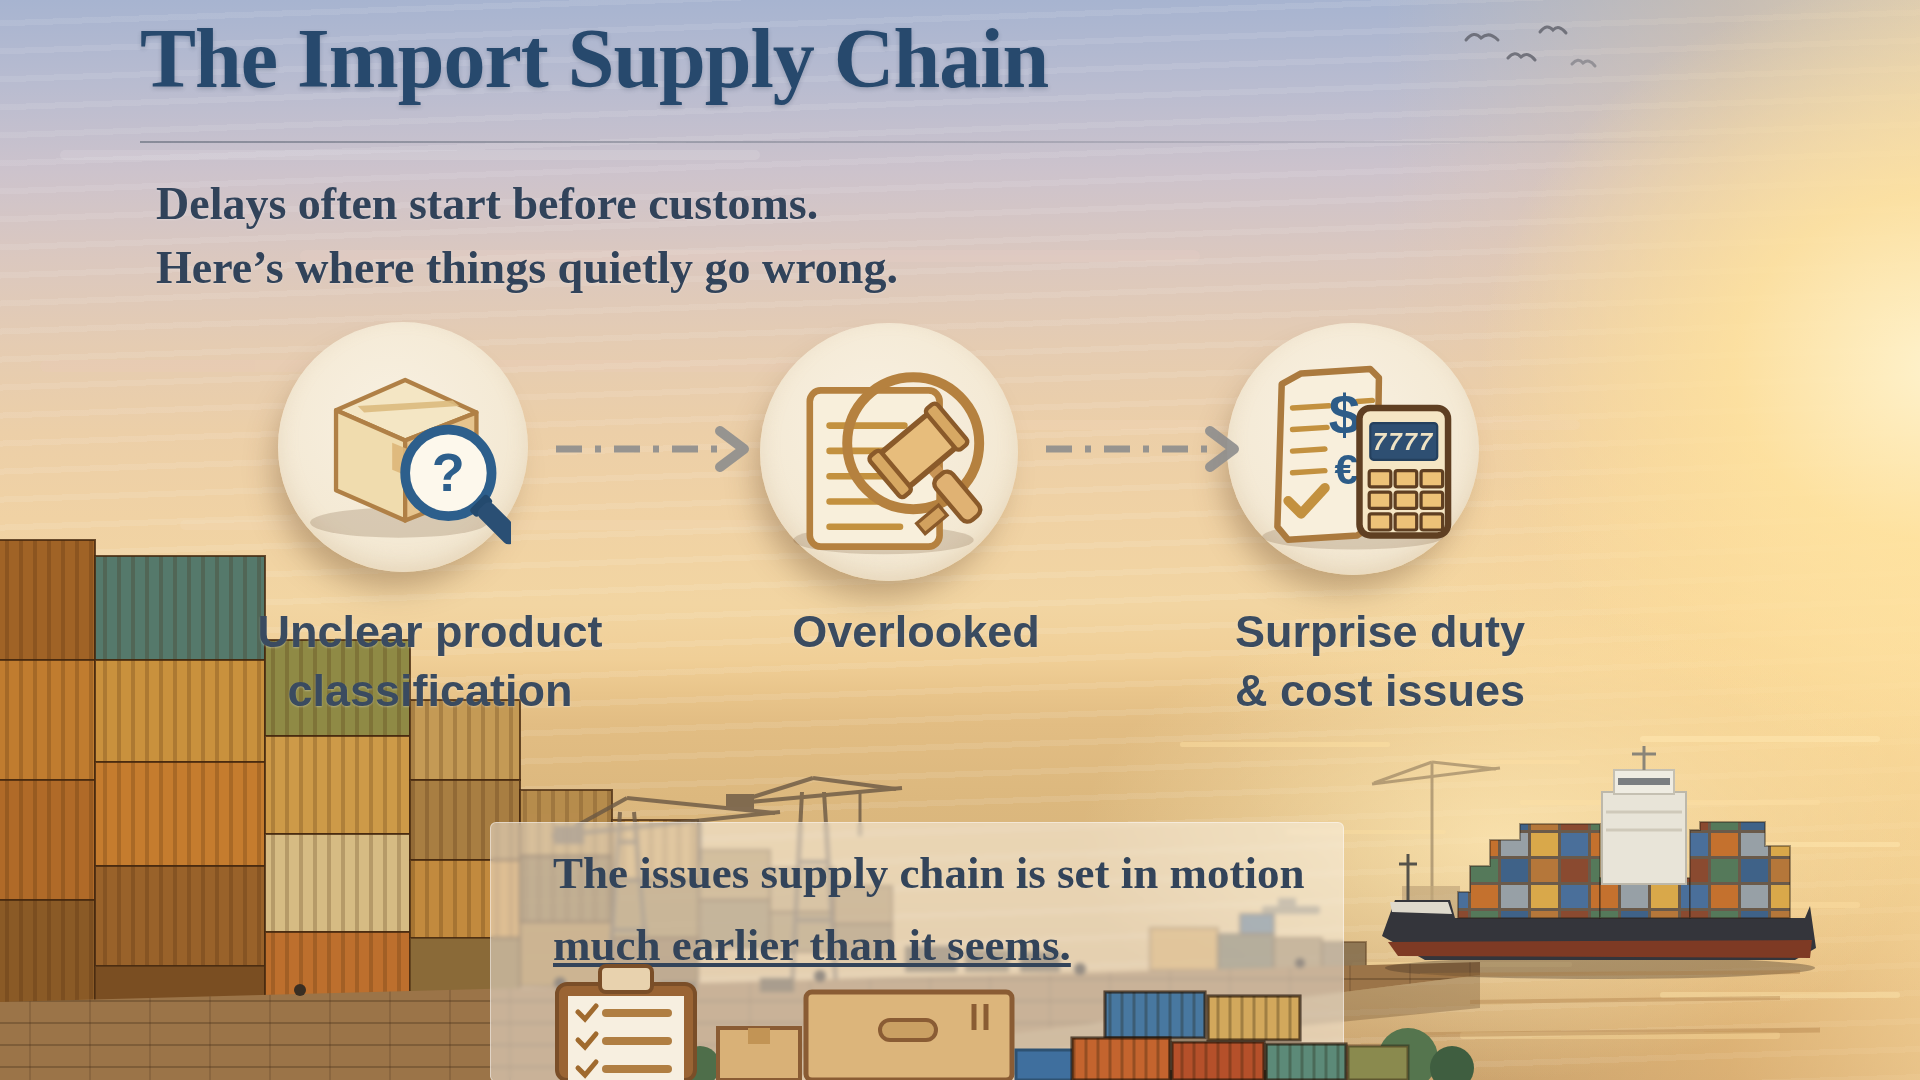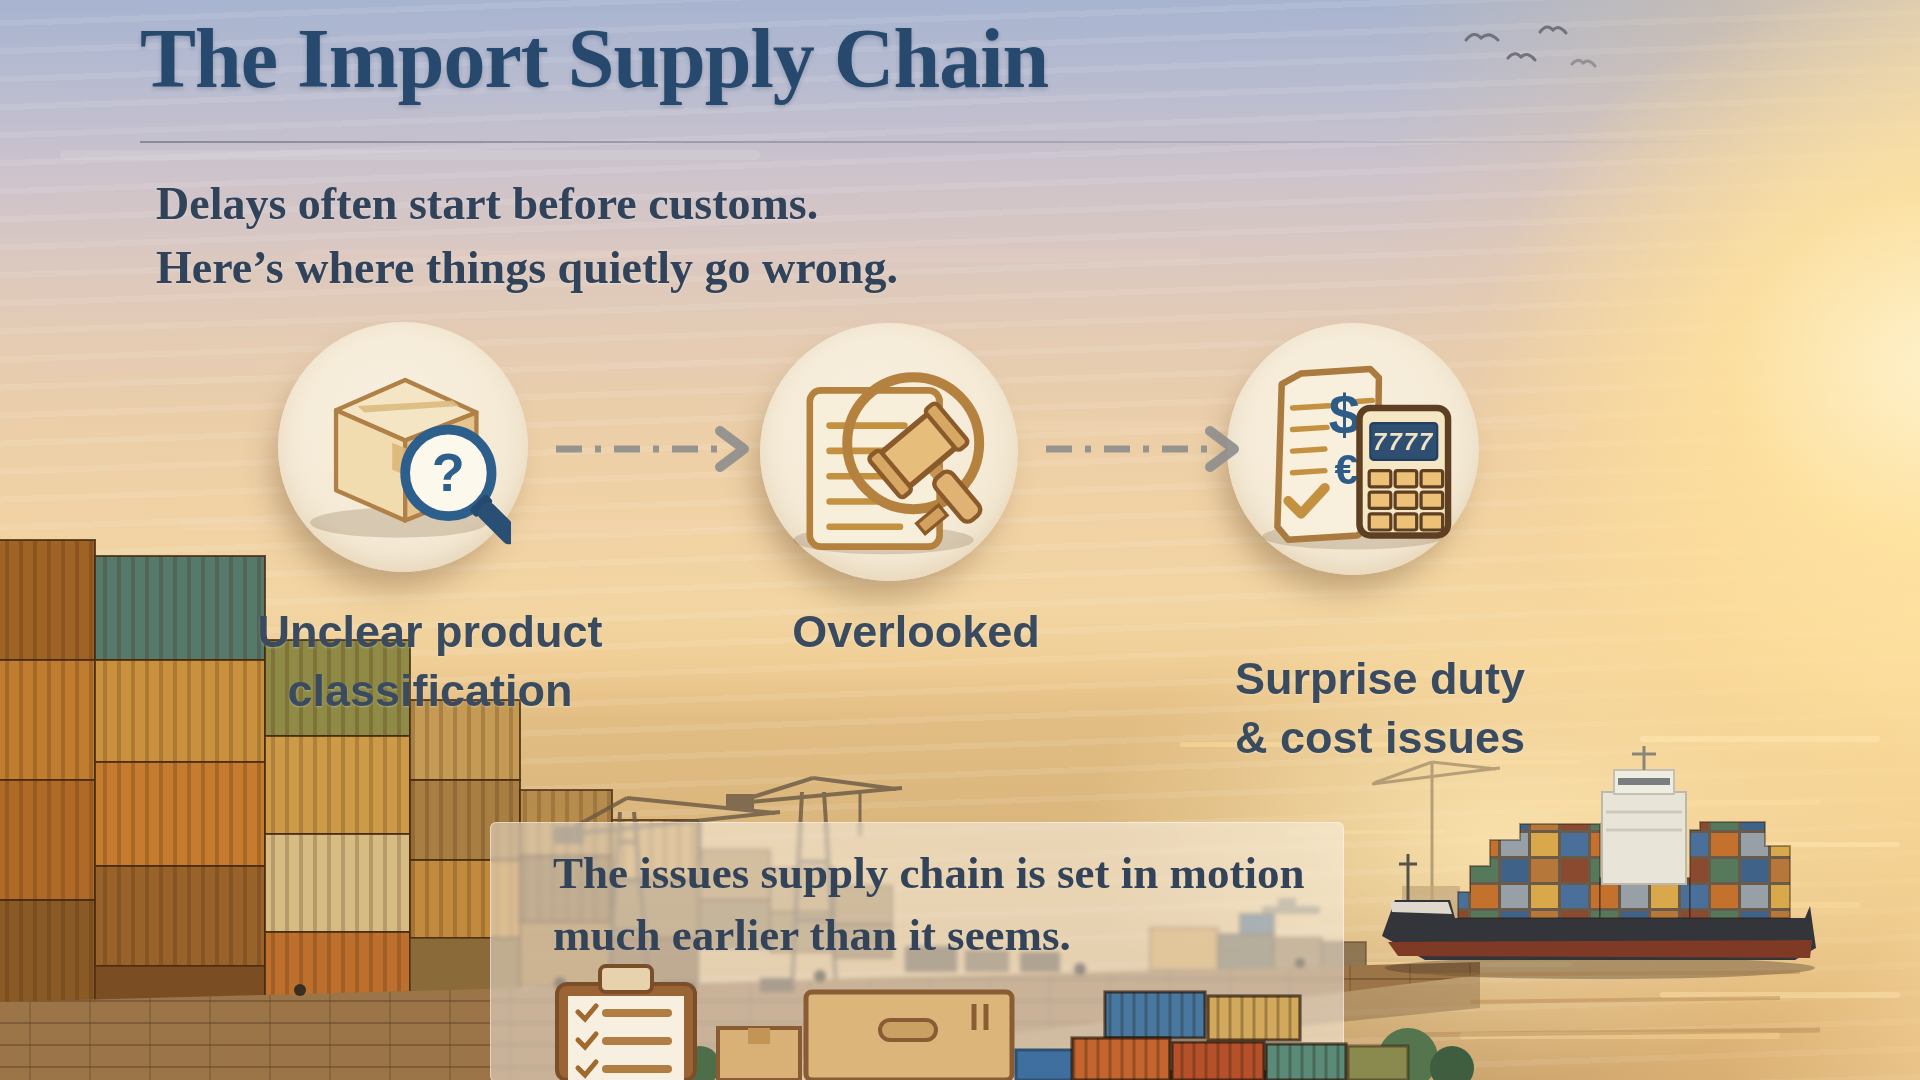--- a/index.html
+++ b/index.html
@@ -44,31 +44,31 @@
   .arrow{position:absolute;top:412px;}
   .a1{left:548px;} .a2{left:1038px;}
 
   .step-label{
     position:absolute;top:602px;width:480px;margin:0;text-align:center;
     font-family:"Liberation Sans", sans-serif;font-weight:700;
     font-size:45px;line-height:59px;color:#3a4b60;
     text-shadow:0 1px 2px rgba(255,255,255,.3);
     padding-left:27px;
   }
-  .sl1{left:163px;} .sl2{left:649px;text-align:center;} .sl3{left:1113px;margin-top:47px;}
+  .sl1{left:163px;} .sl2{left:649px;text-align:center;} .sl3{left:1113px;}
 
   .callout{
     position:absolute;left:490px;top:822px;width:852px;height:258px;z-index:5;
     background:rgba(250,247,240,.48);
     border:1px solid rgba(255,255,255,.45);
     border-radius:6px;
     backdrop-filter:blur(2px);
   }
   .callout p{margin:0;position:absolute;left:62px;font-size:45px;font-weight:700;color:#33445a;}
-  .callout .cl1{top:24px;} .callout .cl2{top:86px;}
+  .callout .cl1{top:24px;} .callout .cl2{top:96px;text-decoration:underline;}
 
   .icon-glyph{font-family:"Liberation Sans", sans-serif;font-weight:700;}
 </style>
 </head>
 <body>
 
 <div class="stage">
 
   <svg class="scene" viewBox="0 0 1920 1080">
     <defs>

